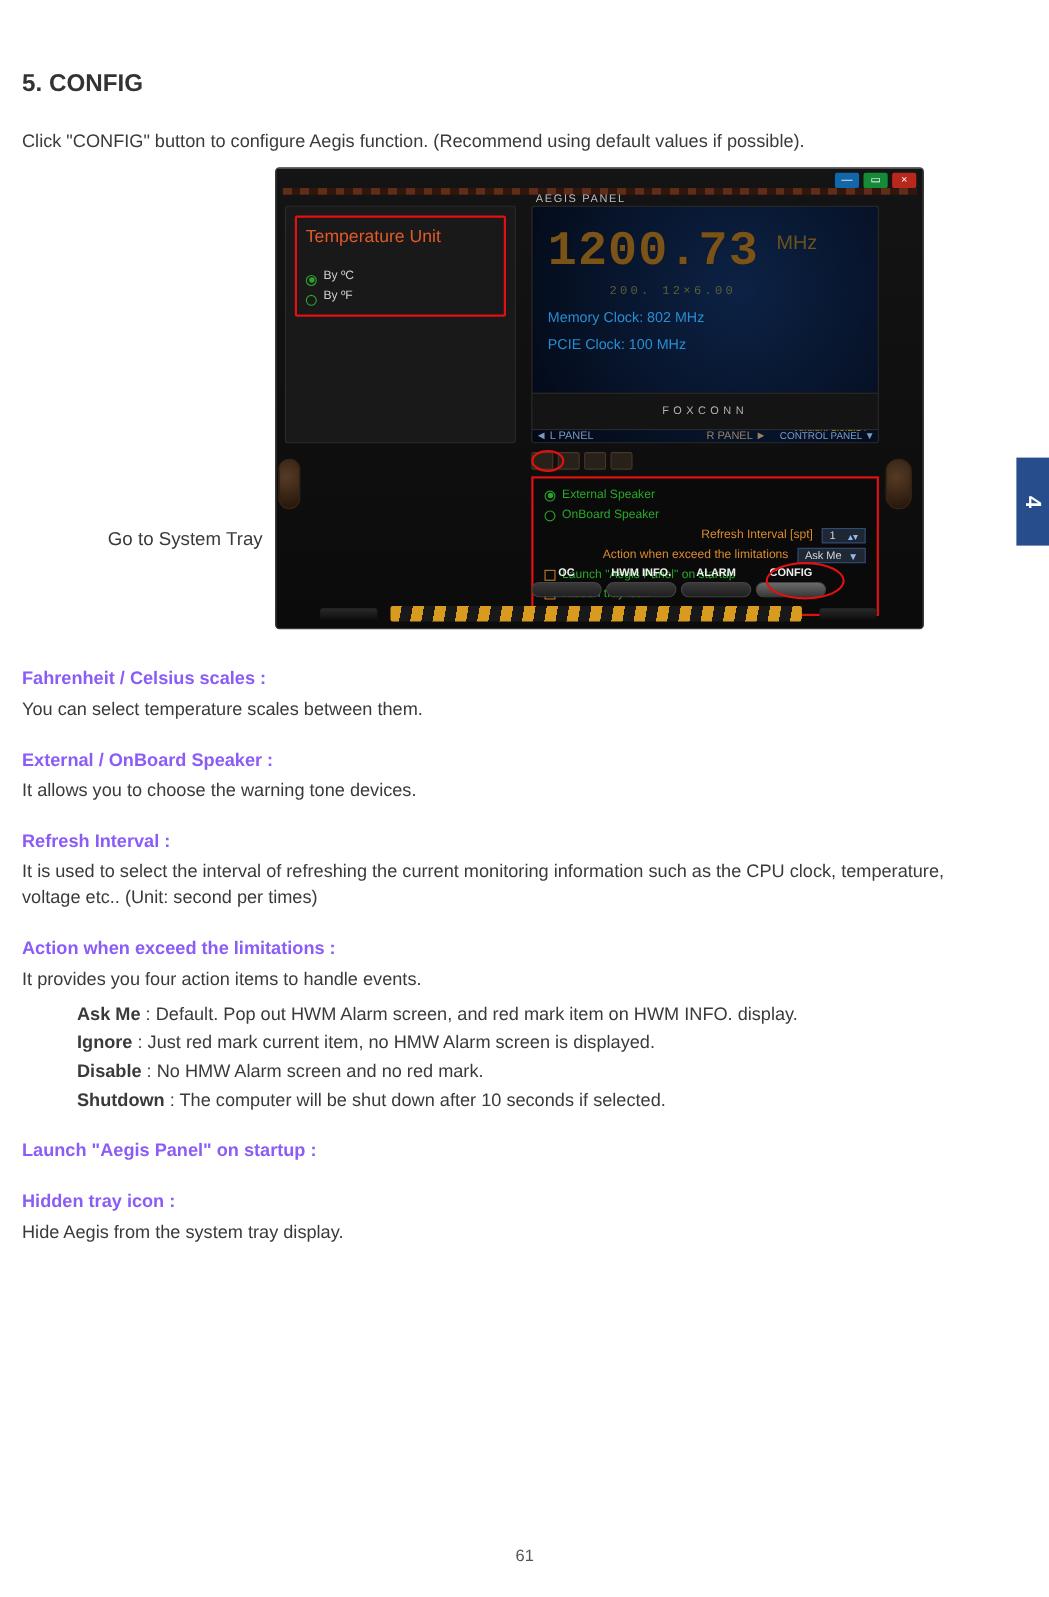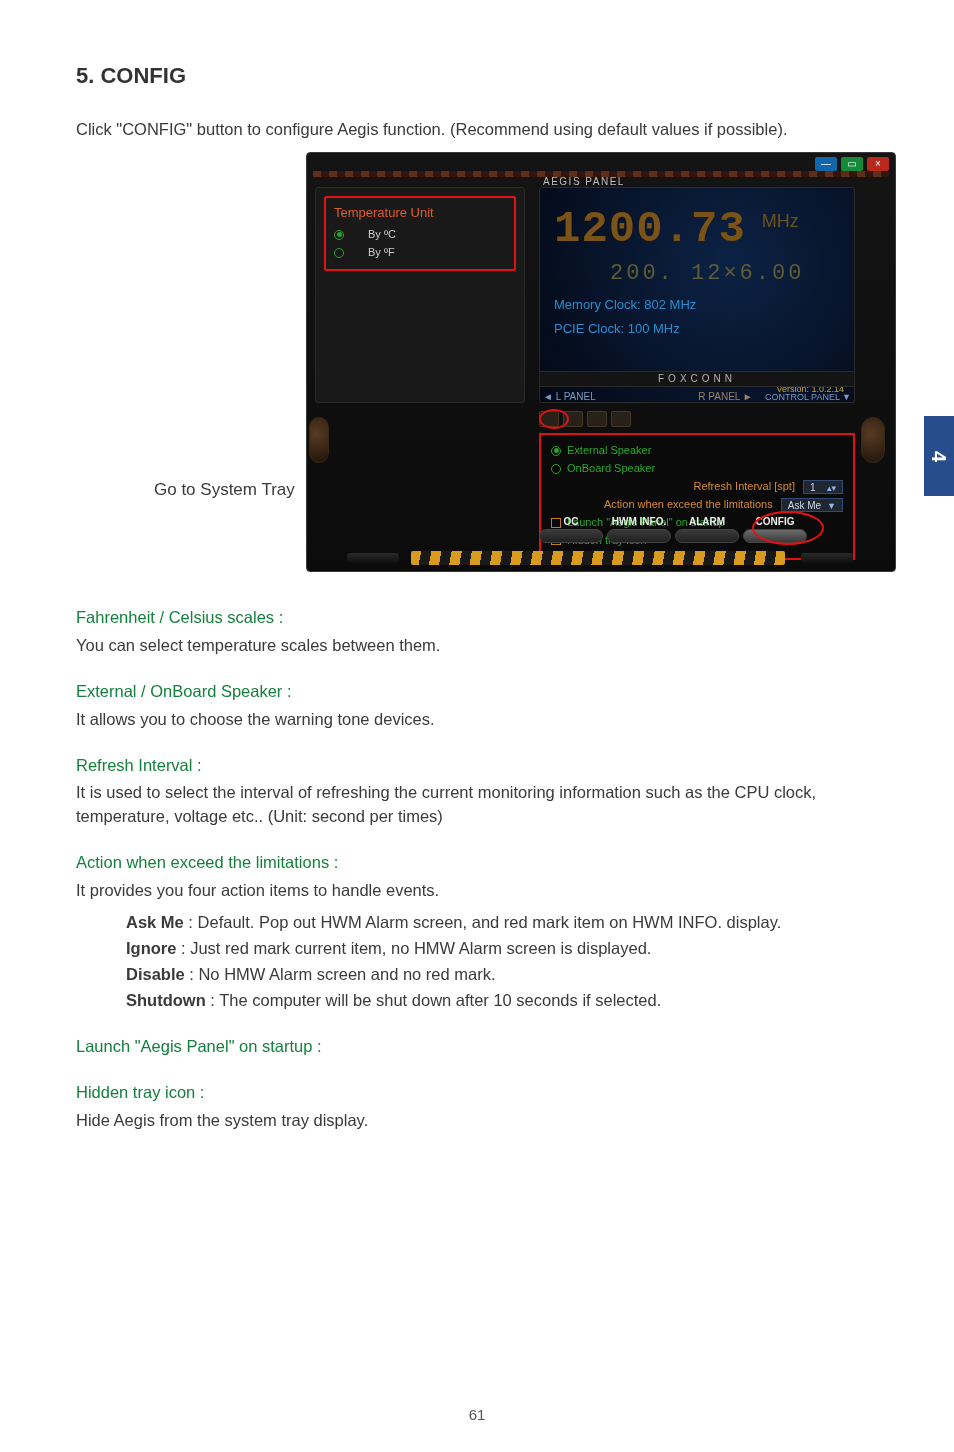--- a/index.html
+++ b/index.html
@@ -1,50 +1,50 @@
 <!DOCTYPE html>
 <html><head>
 <meta charset="utf-8">
 <style>
   *{box-sizing:border-box;margin:0;padding:0}
   body{font-family:Arial,Helvetica,sans-serif;background:#fff;color:#3a3a3a;font-size:16.5px;line-height:1.45;width:954px;height:1452px;position:relative}
-  .page{padding:60px 52px 40px 76px}
+  .page{padding:60px 52px 40px 20px}
   h2{font-size:22px;font-weight:bold;color:#333;margin-bottom:26px}
   p{margin-bottom:8px}
-  .sect-title{color:#15803d;font-weight:400;margin-top:22px;margin-bottom:4px}
+  .sect-title{color:#8b5cf6;font-weight:700;margin-top:22px;margin-bottom:4px}
   .indent{padding-left:50px}
   .indent p{margin-bottom:2px}
   .side-tab{position:absolute;right:0;top:416px;width:30px;height:80px;background:#274d8c;color:#fff;display:flex;align-items:center;justify-content:center;font-weight:bold;font-size:20px}
   .side-tab span{transform:rotate(90deg)}
   .pagenum{position:absolute;bottom:26px;left:0;right:0;text-align:center;color:#555;font-size:15px}
   .fig-wrap{position:relative;margin:10px 0 24px;height:430px}
   .caption-tray{position:absolute;left:78px;top:326px;font-size:17px;color:#3a3a3a}
   .arrow-line{position:absolute;left:240px;top:295px;width:160px;height:2px;background:#d40000;transform:rotate(18deg);transform-origin:left center}
   .arrow-line::after{content:"";position:absolute;right:-2px;top:-5px;border:6px solid transparent;border-left-color:#d40000}
   
   .aegis{position:absolute;left:230px;top:0;width:590px;height:420px;background:linear-gradient(#141414,#0b0b0b);border:1px solid #393939;border-radius:4px;font-family:"Trebuchet MS",Arial,sans-serif;color:#d7d7d7;font-size:11px;overflow:hidden}
   .winbtns{position:absolute;right:6px;top:4px;display:flex;gap:4px}
   .winbtn{width:22px;height:14px;border-radius:2px;font-size:10px;display:flex;align-items:center;justify-content:center;color:#fff}
   .wb-min{background:#1266aa}.wb-res{background:#158a39}.wb-close{background:#b8281d}
   .topstrip{position:absolute;left:6px;right:6px;top:18px;height:6px;background:repeating-linear-gradient(90deg,#612d1b 0 8px,#30160d 8px 16px)}
   .left-col{position:absolute;left:8px;top:34px;width:210px;height:216px;border:1px solid #2a2a2a;background:#191919;border-radius:3px}
   .temp-box{margin:8px;border:2.5px solid #e01111;border-radius:2px;padding:6px 8px}
-  .temp-title{color:#e25a2a;font-size:13px;margin-bottom:4px}
-  .radio-row{display:flex;align-items:center;gap:24px;color:#cfcfcf;font-size:11px;margin:2px 0}
+  .temp-title{color:#e25a2a;font-size:16px;margin-bottom:17px}
+  .radio-row{display:flex;align-items:flex-end;gap:6px;color:#cfcfcf;font-size:11px;margin:2px 0}
   .radio{width:10px;height:10px;border:1.5px solid #29a329;border-radius:50%;display:inline-flex;align-items:center;justify-content:center}
   .radio.sel::after{content:"";width:5px;height:5px;background:#29a329;border-radius:50%}
   .blister{position:absolute;left:2px;top:264px;width:20px;height:46px;background:radial-gradient(circle at 35% 35%,#563b25,#221409);border-radius:10px;border:1px solid #3a2716}
   .main-panel{position:absolute;left:232px;top:34px;right:40px;height:216px;background:radial-gradient(circle at 60% 35%,#0c2245,#030814);border:1px solid #2b2b2b;border-radius:3px;padding:10px 14px}
   .ap-label{position:absolute;left:236px;top:22px;font-size:10px;letter-spacing:1.5px;color:#bfbfbf}
   .big-readout{font-family:Liberation Mono, monospace;font-size:44px;font-weight:bold;color:#7a5319;text-shadow:0 0 1px #1a0f04;letter-spacing:1px;display:inline-block}
   .unit{font-size:18px;color:#6c531b;vertical-align:14px;margin-left:16px}
-  .subread{font-family:"Courier New",monospace;letter-spacing:3px;font-size:22px;color:#605c35;margin-left:56px;margin-top:-4px}
+  .subread{font-family:"Courier New",monospace;letter-spacing:3px;font-size:11px;color:#605c35;margin-left:56px;margin-top:-4px}
   .clk{color:#298dd1;font-size:13px;margin-top:6px;font-weight:400}
   .ver{position:absolute;right:10px;bottom:6px;color:#c8a62a;font-size:9px}
-  .midbar{position:absolute;left:232px;right:40px;top:218px;height:16px;background:#141414;border:1px solid #2a2a2a;display:flex;align-items:center;justify-content:center;color:#b2b2b2;font-size:10px;letter-spacing:4px}
+  .midbar{position:absolute;left:232px;right:40px;top:204px;height:34px;background:#141414;border:1px solid #2a2a2a;display:flex;align-items:center;justify-content:center;color:#b2b2b2;font-size:10px;letter-spacing:4px}
   .pnl-btns{position:absolute;left:232px;right:40px;top:234px;height:20px;display:flex;justify-content:space-between;align-items:center;padding:0 4px}
   .lpanel{color:#7b99c4;font-size:10px}
   .rpanel{color:#9c8264;font-size:10px}
   .ctrlp{color:#7b99c4;font-size:9px}
   .icon-row{position:absolute;left:232px;top:258px;display:flex;gap:4px}
   .small-ico{width:20px;height:16px;background:#27211a;border:1px solid #473726;border-radius:2px}
   .tray-oval{position:absolute;left:232px;top:256px;width:30px;height:20px;border:2px solid #e01111;border-radius:50%}
   .cfg-panel{position:absolute;left:232px;right:40px;top:280px;background:#0a0a0a;border:2.5px solid #e01111;padding:6px 10px 8px}
   .chk-row{display:flex;align-items:center;gap:6px;margin:2px 0;font-size:11px}
   .chk{width:10px;height:10px;border:1.5px solid #29a329;display:inline-flex;align-items:center;justify-content:center}

